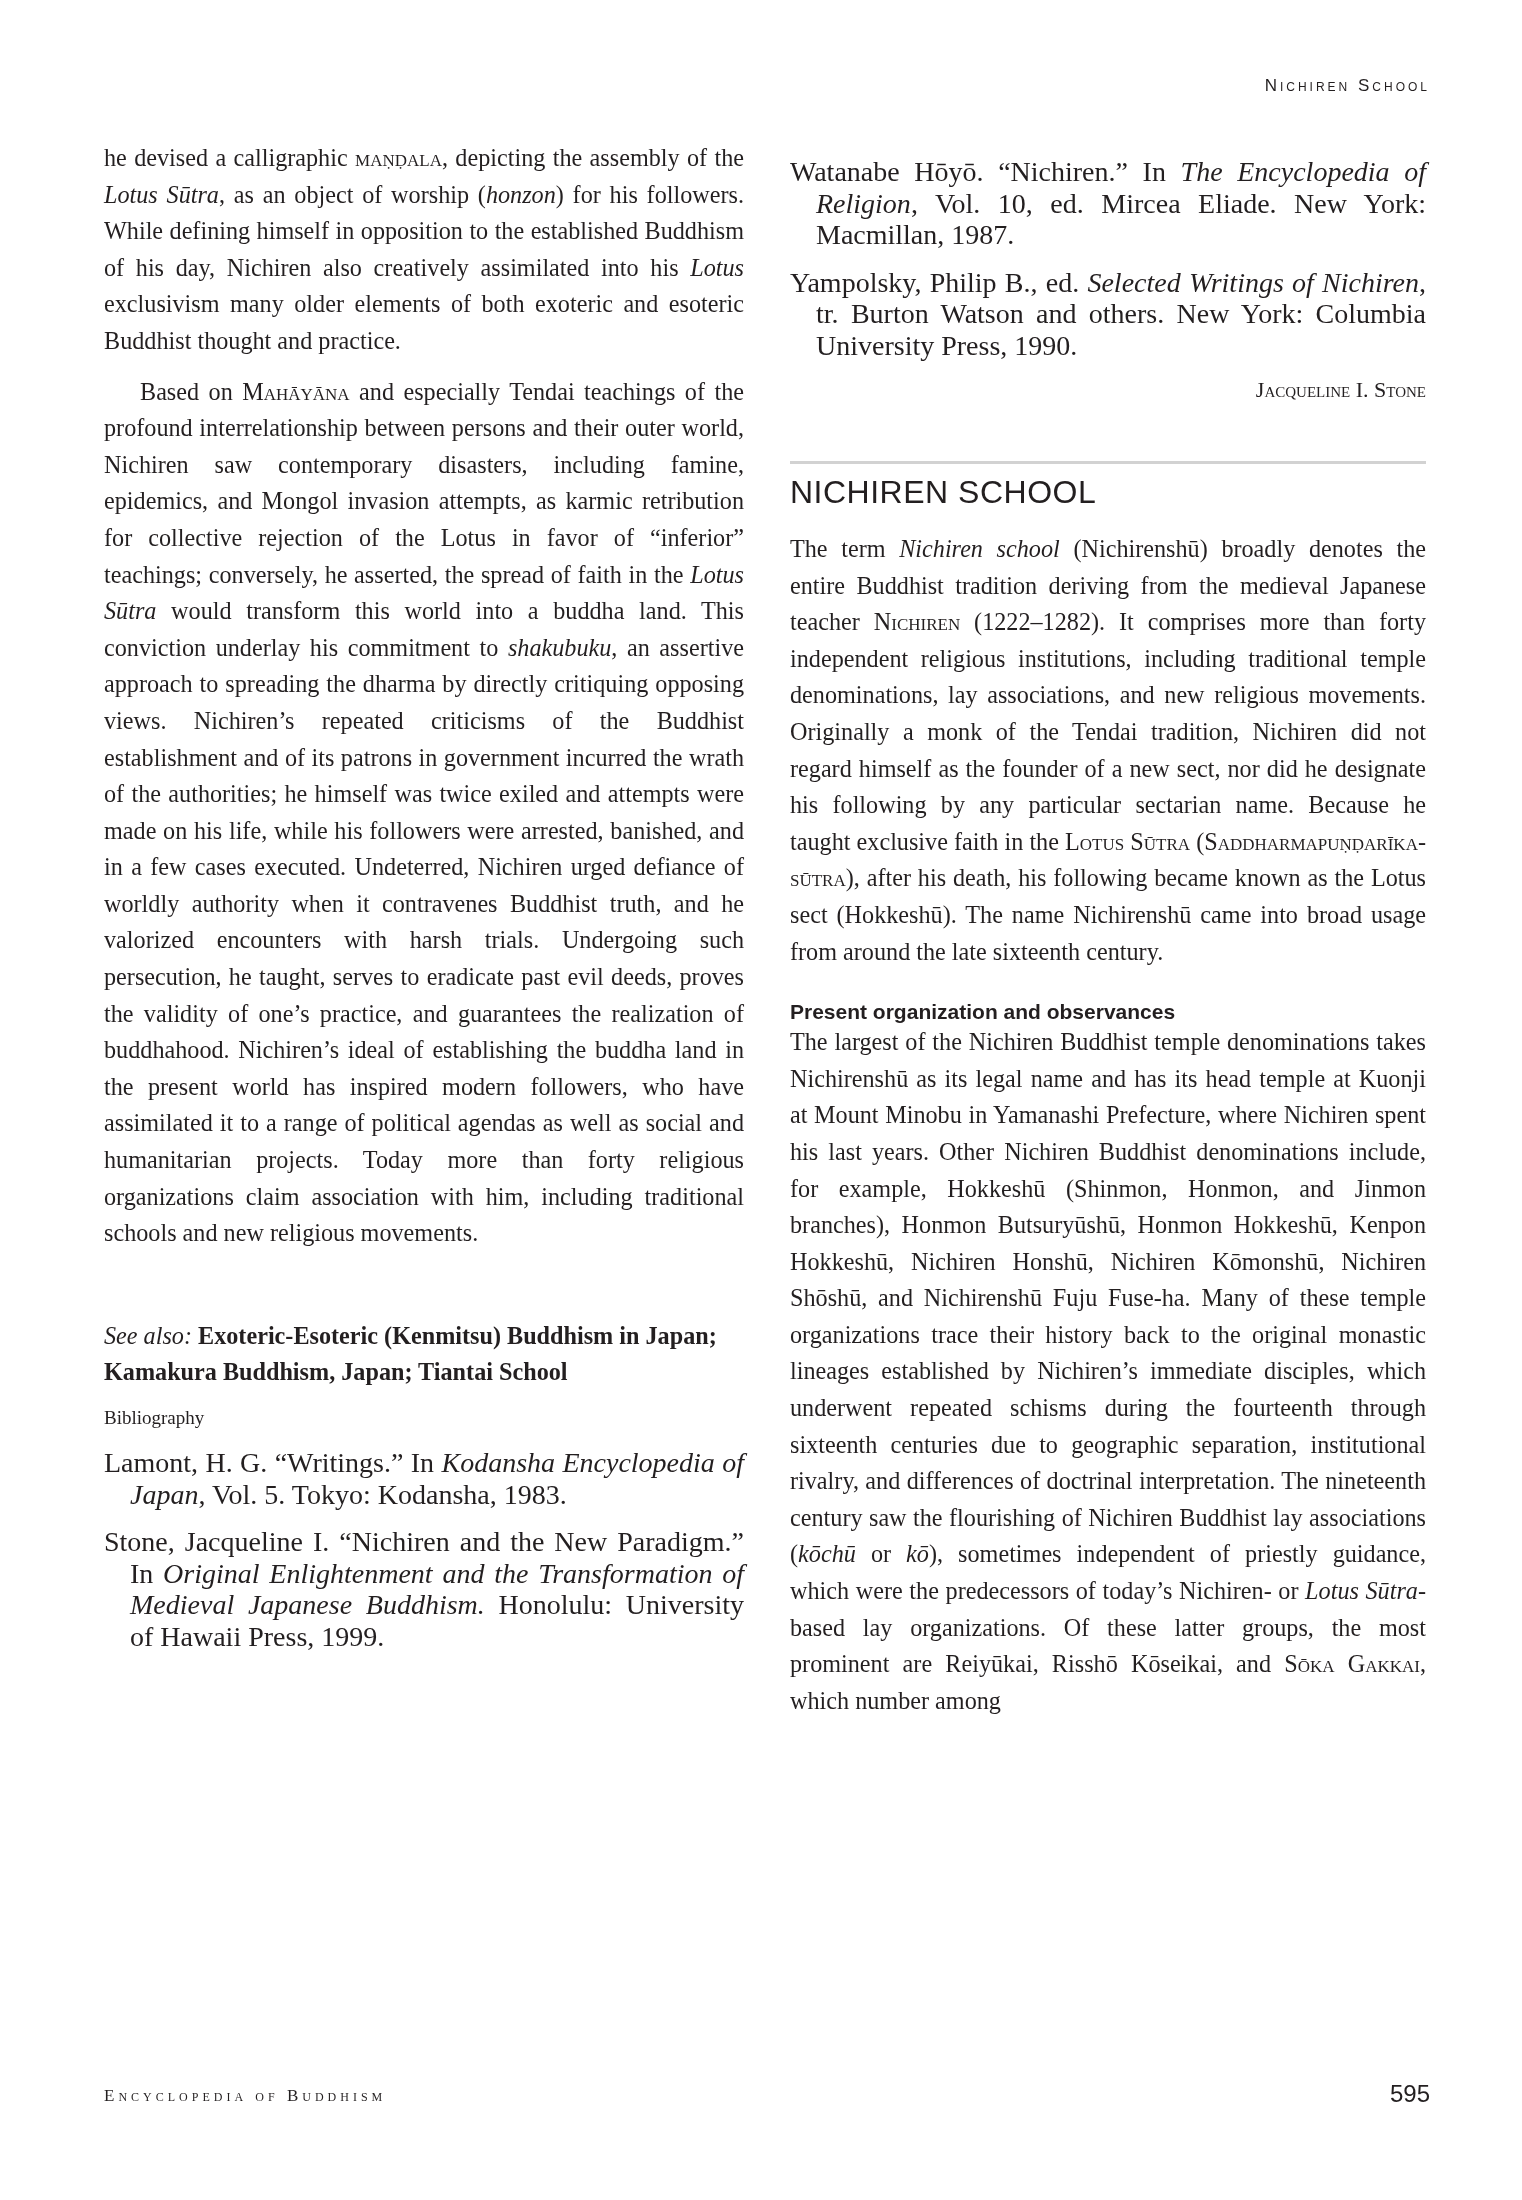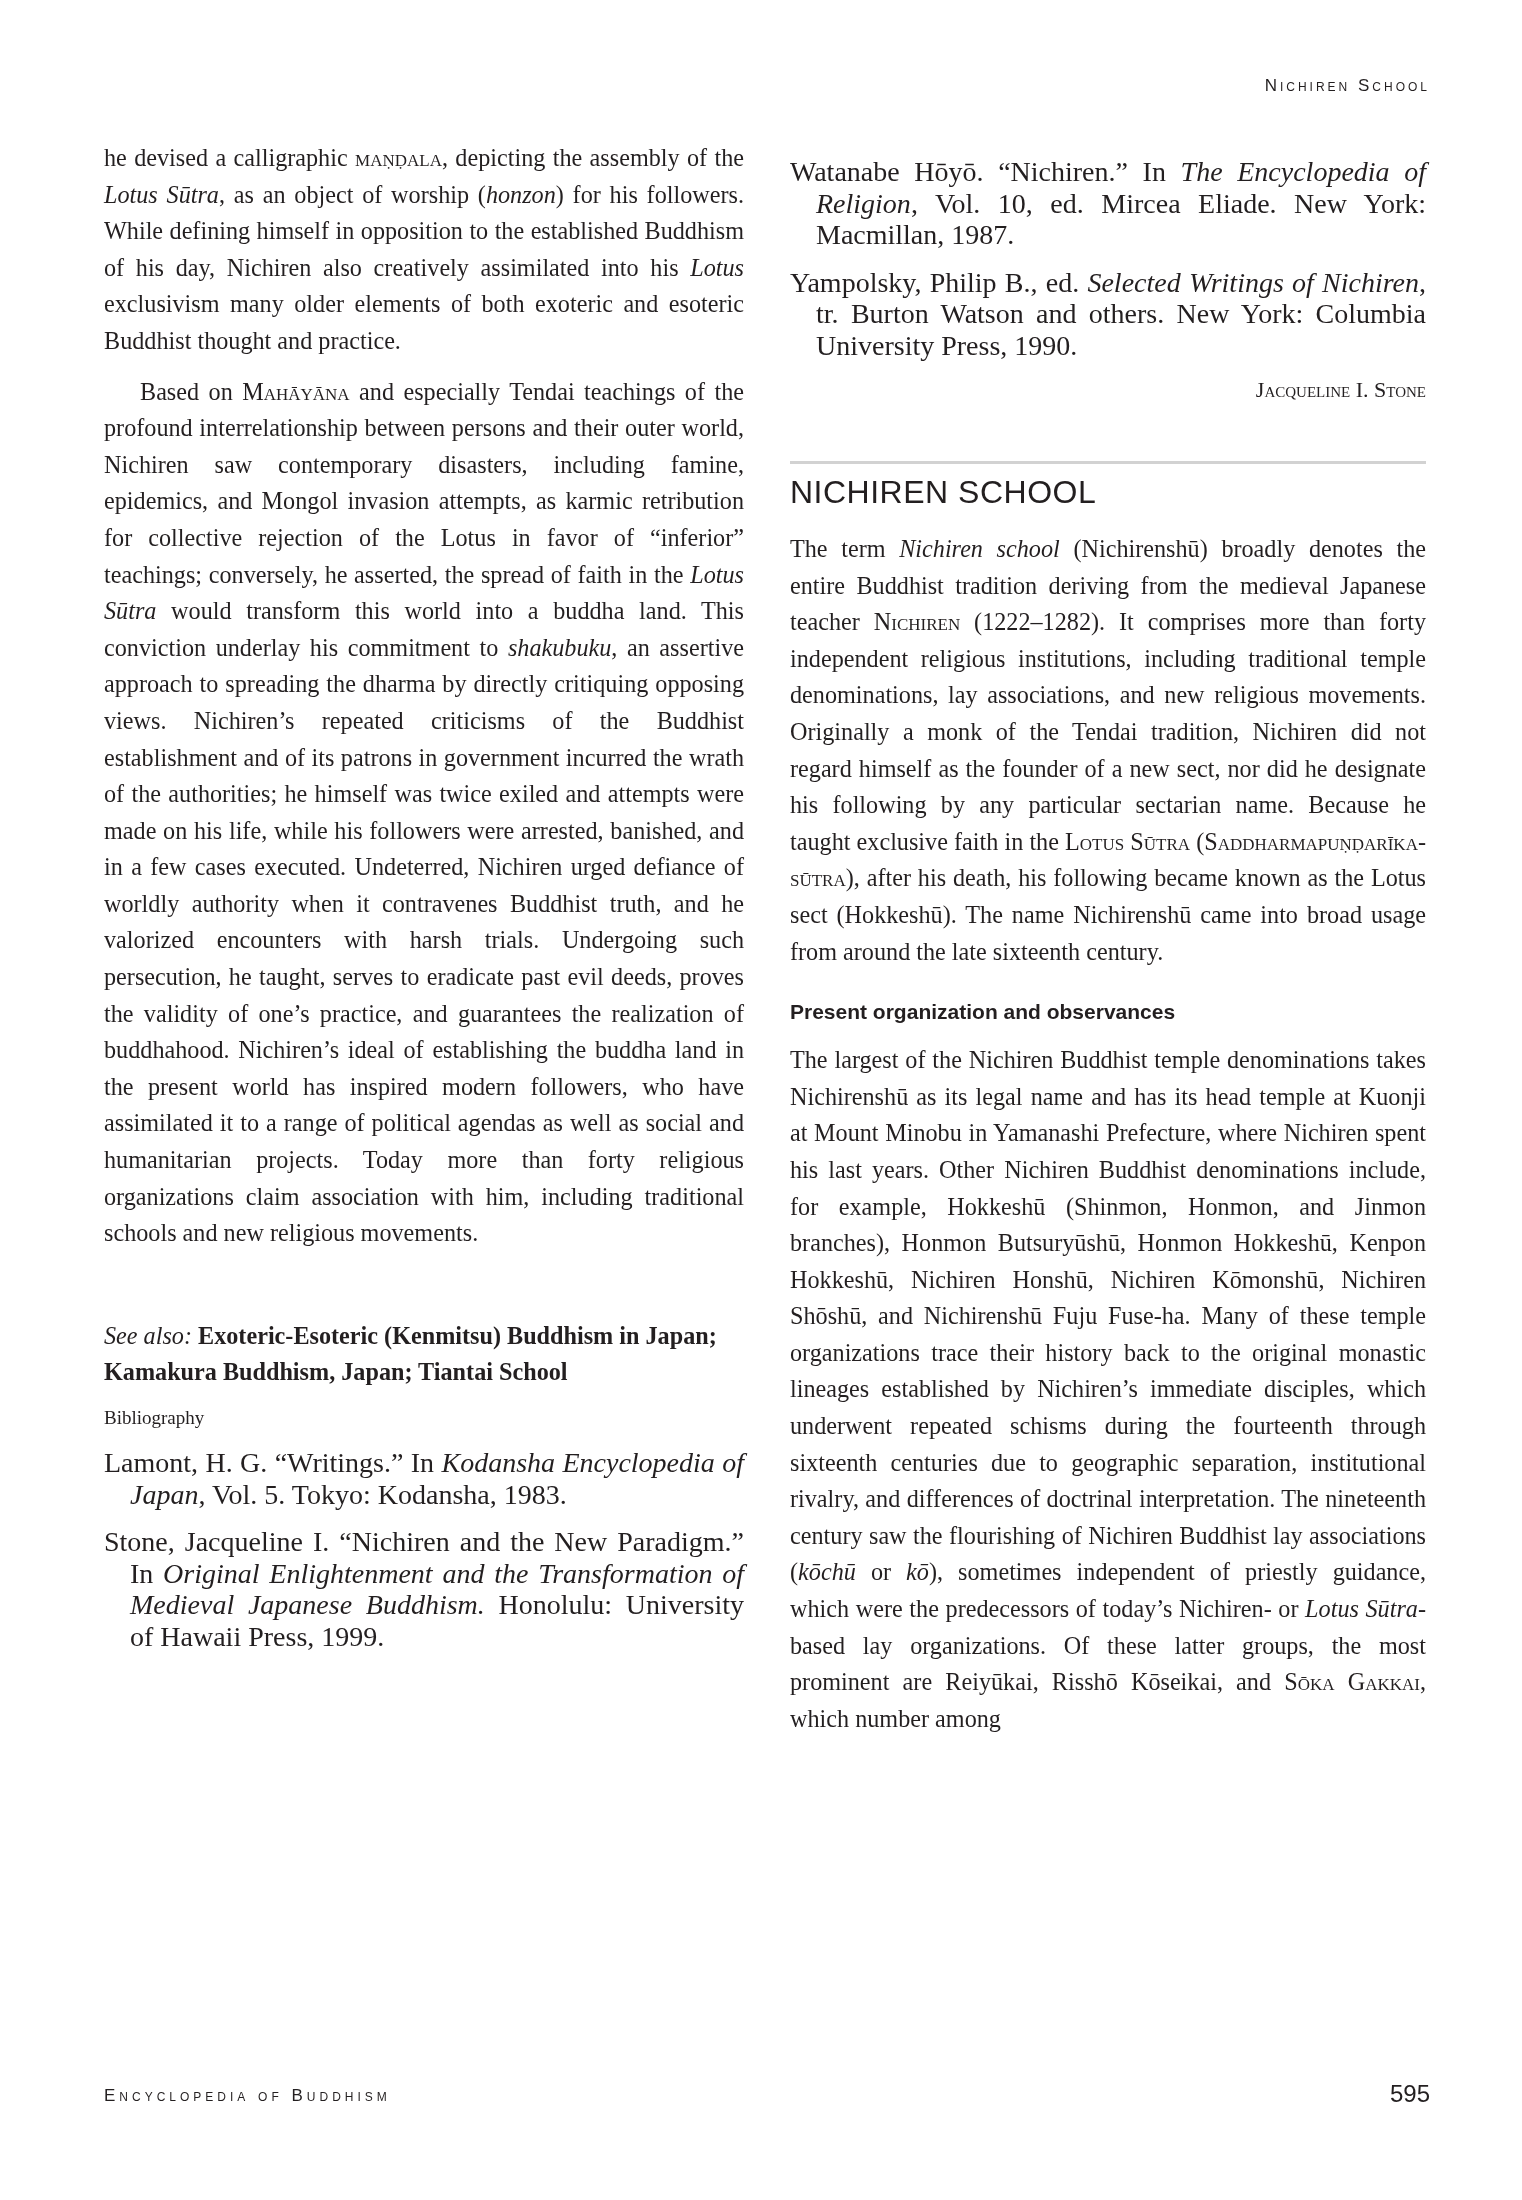--- a/index.html
+++ b/index.html
@@ -18,23 +18,23 @@
   .see-also { font-size: 24.2px; line-height: 36.6px; margin-top: 66px; }
   .see-also .label { font-style: italic; }
   .see-also .link { font-weight: bold; }
   .bib-heading { font-size: 19px; margin-top: 16px; margin-bottom: 18px; }
   .bib-entry { font-size: 28px; line-height: 31.5px; text-align: justify; padding-left: 26px; text-indent: -26px; margin: 16px 0 16px 0; }
   .author-sig { text-align: right; font-variant: small-caps; font-size: 22px; margin-top: 14px; }
   .rule { height: 3px; background: #d2d2d2; margin-top: 58px; }
   .entry-title { font-family: "Liberation Sans", "DejaVu Sans", sans-serif; font-size: 32px; letter-spacing: 0.5px;
                  margin-top: 10px; margin-bottom: 20px; font-weight: normal; }
   .sub-heading { font-family: "Liberation Sans", "DejaVu Sans", sans-serif; font-weight: bold; font-size: 21px;
-                 margin-top: 30px; margin-bottom: 18px; }
+                 margin-top: 30px; margin-bottom: 0; }
   .footer-left { position: absolute; left: 104px; top: 2086px; font-size: 17px; letter-spacing: 4px;
-                 font-variant: small-caps; font-family: Liberation Sans, sans-serif; }
+                 font-variant: small-caps; font-family: Liberation Serif, serif; }
   .footer-right { position: absolute; right: 92px; top: 2080px; font-size: 24px; font-family: "Liberation Sans", sans-serif; }
 </style>
 </head>
 <body>
 
 <div class="running-head">Nichiren School</div>
 
 <div class="col col-left">
   <p class="para"><span>he devised a calligraphic </span><span class="sc">maṇḍala</span><span>, depicting the assembly of the </span><span class="it">Lotus Sūtra</span><span>, as an object of worship (</span><span class="it">honzon</span><span>) for his followers. While defining himself in opposition to the established Buddhism of his day, Nichiren also creatively assimilated into his </span><span class="it">Lotus</span><span> exclusivism many older elements of both exoteric and esoteric Buddhist thought and practice.</span></p>
   <p class="para indent"><span>Based on </span><span class="sc">Mahāyāna</span><span> and especially Tendai teachings of the profound interrelationship between persons and their outer world, Nichiren saw contemporary disasters, including famine, epidemics, and Mongol invasion attempts, as karmic retribution for collective rejection of the Lotus in favor of “inferior” teachings; conversely, he asserted, the spread of faith in the </span><span class="it">Lotus Sūtra</span><span> would transform this world into a buddha land. This conviction underlay his commitment to </span><span class="it">shakubuku</span><span>, an assertive approach to spreading the dharma by directly critiquing opposing views. Nichiren’s repeated criticisms of the Buddhist establishment and of its patrons in government incurred the wrath of the authorities; he himself was twice exiled and attempts were made on his life, while his followers were arrested, banished, and in a few cases executed. Undeterred, Nichiren urged defiance of worldly authority when it contravenes Buddhist truth, and he valorized encounters with harsh trials. Undergoing such persecution, he taught, serves to eradicate past evil deeds, proves the validity of one’s practice, and guarantees the realization of buddhahood. Nichiren’s ideal of establishing the buddha land in the present world has inspired modern followers, who have assimilated it to a range of political agendas as well as social and humanitarian projects. Today more than forty religious organizations claim association with him, including traditional schools and new religious movements.</span></p>

